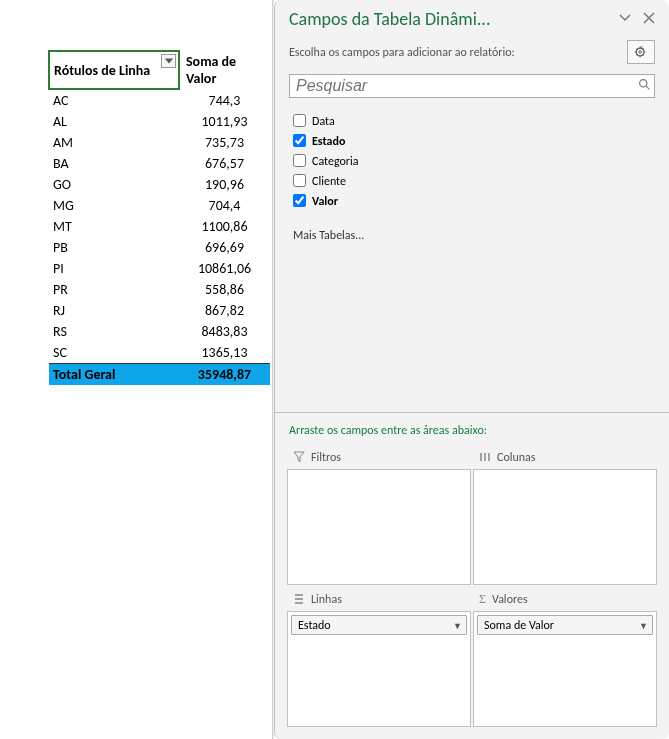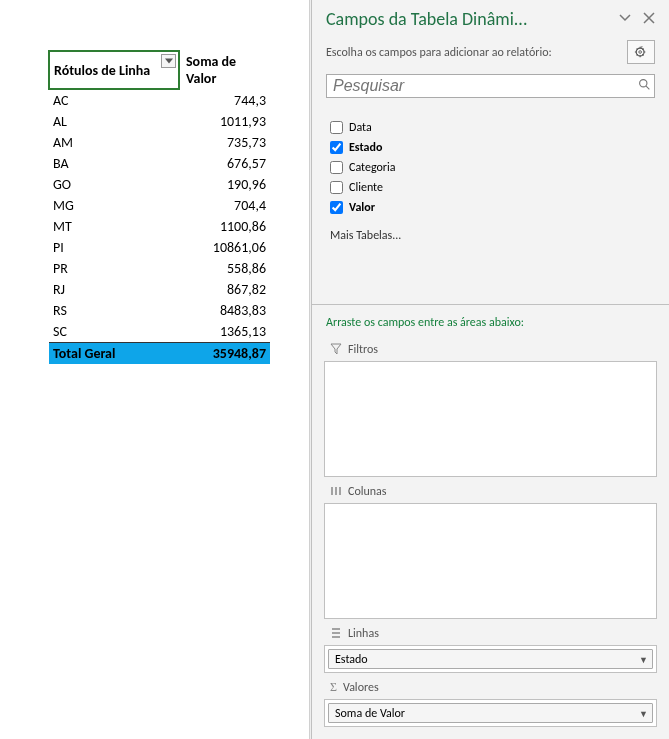--- a/index.html
+++ b/index.html
@@ -6,36 +6,37 @@
     body {
       font-family: "Segoe UI", Calibri, Arial, sans-serif;
       font-size: 12px;
       background: #fff;
       display: flex;
       width: 669px;
       height: 739px;
       overflow: hidden;
     }
     .left-pane {
-      width: 309px;
+      width: 272px;
       background: #fff;
       padding: 50px 30px 0 48px;
     }
     .divider {
       width: 2px;
       background: #d0d0d0;
       border-right: 1px solid #eee;
     }
     .right-pane {
       flex: 1;
       background: #f3f3f3;
       display: flex;
       flex-direction: column;
       padding: 0;
       border-left: 1px solid #c0c0c0;
+      border-radius: 7px;
     }
 
     
     .pivot-table {
       border-collapse: collapse;
       width: 222px;
       font-size: 14px;
     }
     .pivot-table th {
       text-align: left;
@@ -64,21 +65,21 @@
     .dropdown svg { width: 8px; height: 6px; }
     .pivot-table th.value {
       padding-left: 6px;
     }
     .pivot-table td {
       padding: 2px 4px;
       height: 20px;
       border-bottom: 0;
     }
     .pivot-table td.num {
-      text-align: right;
+      text-align: center;
       padding-right: 4px;
     }
     .pivot-table .total td {
       border-top: 1px solid #333;
       font-weight: 700;
       background: #0ea5e9;
       margin-left: 45px;
     }
     .pivot-table tbody tr td.label { width: 130px; }
 
@@ -156,21 +157,21 @@
       text-align: center;
       color: #777;
     }
 
     .field-list {
       padding: 8px 14px 4px 18px;
       flex: 0 0 auto;
     }
     .field-row {
       display: flex;
-      align-items: flex-end;
+      align-items: flex-start;
       height: 20px;
       cursor: pointer;
     }
     .field-row input[type=checkbox] {
       width: 13px;
       height: 13px;
       margin-right: 6px;
     }
     .field-row span.bold { font-weight: 700; }
     .more-tables {
@@ -183,21 +184,21 @@
     }
 
     .drag-instruction {
       border-top: 1px solid #c0c0c0;
       padding: 10px 14px 8px 14px;
       color: #15803d;
       font-size: 12px;
     }
     .quadrants {
       display: grid;
-      grid-template-columns: 1fr;
+      grid-template-columns: 1fr 1fr;
       grid-template-rows: 140px 140px;
       gap: 2px;
       padding: 0 12px 12px 12px;
     }
     .quad {
       display: flex;
       flex-direction: column;
     }
     .quad-head {
       height: 24px;
@@ -272,20 +273,24 @@
         </tr>
         <tr>
           <td class="label">MG</td>
           <td class="num">704,4</td>
         </tr>
         <tr>
           <td class="label">MT</td>
           <td class="num">1100,86</td>
         </tr>
         <tr>
+          <td class="label">PB</td>
+          <td class="num">696,69</td>
+        </tr>
+        <tr>
           <td class="label">PI</td>
           <td class="num">10861,06</td>
         </tr>
         <tr>
           <td class="label">PR</td>
           <td class="num">558,86</td>
         </tr>
         <tr>
           <td class="label">RJ</td>
           <td class="num">867,82</td>

